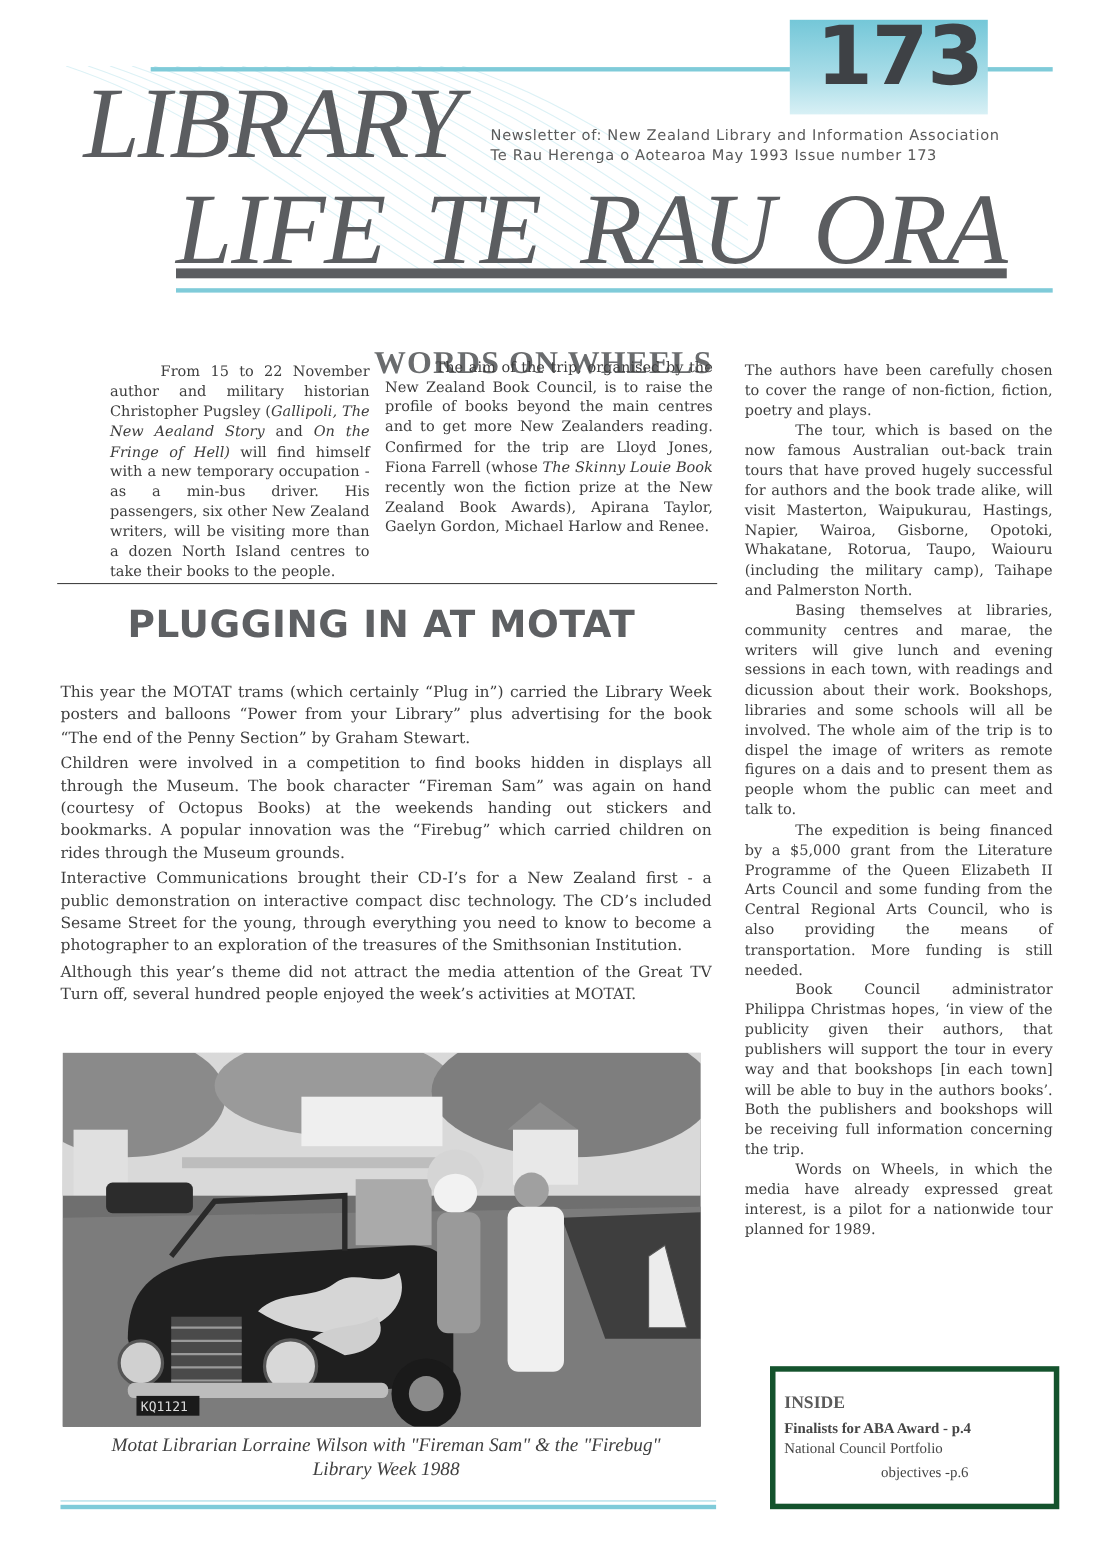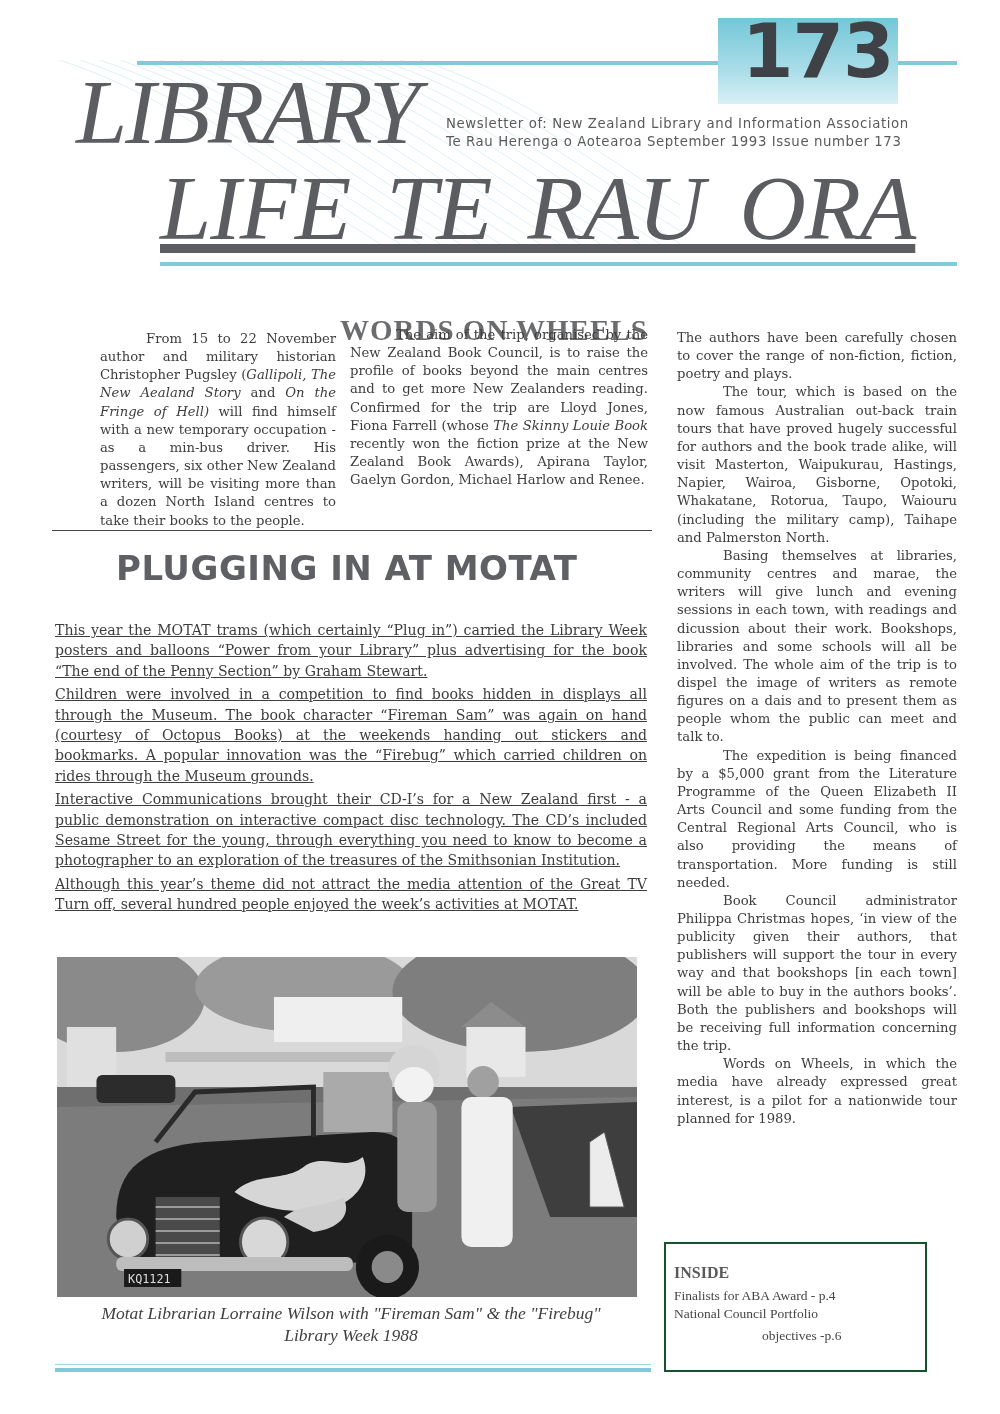--- a/index.html
+++ b/index.html
@@ -36,39 +36,39 @@
   .col-3 { left: 677px; top: 329px; width: 280px; }
   .col-3 p.ind { text-indent: 46px; }
 
   .divider { position: absolute; left: 52px; top: 530px; width: 600px; height: 1px; background: #444; }
 
   
   .motat-title { position: absolute; left: 116px; top: 548px; font-family: "DejaVu Sans", sans-serif;
                  font-size: 34px; color: #5e6063; letter-spacing: 0.5px; }
   .motat-body { position: absolute; left: 55px; top: 620px; width: 592px; font-family: "DejaVu Serif", serif;
                 font-size: 14.1px; line-height: 20.4px; color: #3d3d3d; text-align: justify; }
-  .motat-body p { margin-bottom: 3px; text-decoration: underline; }
+  .motat-body p { margin-bottom: 3px; }
 
   
   .photo { position: absolute; left: 57px; top: 957px; width: 580px; height: 340px; overflow: hidden;
            background: linear-gradient(180deg, #cfcfcf 0%, #9b9b9b 30%, #6a6a6a 55%, #8c8c8c 75%, #5a5a5a 100%); }
   .photo svg { width: 100%; height: 100%; display: block; }
 
   .caption { position: absolute; left: 55px; top: 1302px; width: 592px; text-align: center;
              font-family: "Liberation Serif", serif; font-style: italic; font-size: 17.5px; line-height: 22px; color: #404040; }
 
   .foot-rule-thin { position: absolute; left: 55px; top: 1364px; width: 596px; height: 1px; background: #9fd8e3; }
   .foot-rule { position: absolute; left: 55px; top: 1368px; width: 596px; height: 4px; background: #7fcbd9; }
 
   
-  .inside-box { position: absolute; left: 664px; top: 1242px; width: 263px; height: 130px; border: 2px solid #14532d; }
+  .inside-box { position: absolute; left: 700px; top: 1242px; width: 263px; height: 130px; border: 5px solid #14532d; }
   .inside-title { position: absolute; left: 8px; top: 20px; font-family: "Liberation Serif", serif; font-weight: bold;
                   font-size: 16px; color: #5a5a5a; }
   .inside-item { position: absolute; left: 8px; font-family: "Liberation Serif", serif; font-size: 13.5px; color: #444; white-space: nowrap; }
-  .inside-item.i1 { top: 44px; }
+  .inside-item.i1 { top: 44px; font-weight: bold; }
   .inside-item.i2 { top: 62px; }
   .inside-item.i3 { top: 84px; left: 96px; text-align: center; }
 </style>
 </head>
 <body>
 
 <div class="masthead">
   <svg class="swoosh" viewBox="0 0 620 190" preserveAspectRatio="none">
     <g fill="none" stroke="#bfe6ee" stroke-width="1">
       <path d="M0,0 C120,40 200,110 330,190"></path>
@@ -91,21 +91,21 @@
       <path d="M340,0 C460,40 540,110 670,190"></path>
       <path d="M360,0 C480,40 560,110 690,190"></path>
     </g>
   </svg>
   <div class="top-rule"></div>
   <div class="issue-box"></div>
   <div class="issue-num">173</div>
   <div class="title-library">LIBRARY</div>
   <div class="title-life">LIFE TE RAU ORA</div>
   <div class="subline l1">Newsletter of: New Zealand Library and Information Association</div>
-  <div class="subline l2">Te Rau Herenga o Aotearoa September 1993 Issue number 173</div>
+  <div class="subline l2">Te Rau Herenga o Aotearoa May 1993 Issue number 173</div>
   <div class="bottom-rule"></div>
 </div>
 
 <h2 class="wow-title">WORDS ON WHEELS</h2>
 
 <div class="col col-1">
   <p class="ind"><span>From 15 to 22 November author and military historian Christopher Pugsley (</span><i>Gallipoli, The New Aealand Story</i><span> and </span><i>On the Fringe of Hell)</i><span> will find himself with a new temporary occupation - as a min-bus driver. His passengers, six other New Zealand writers, will be visiting more than a dozen North Island centres to take their books to the people.</span></p>
 </div>
 
 <div class="col col-2">

